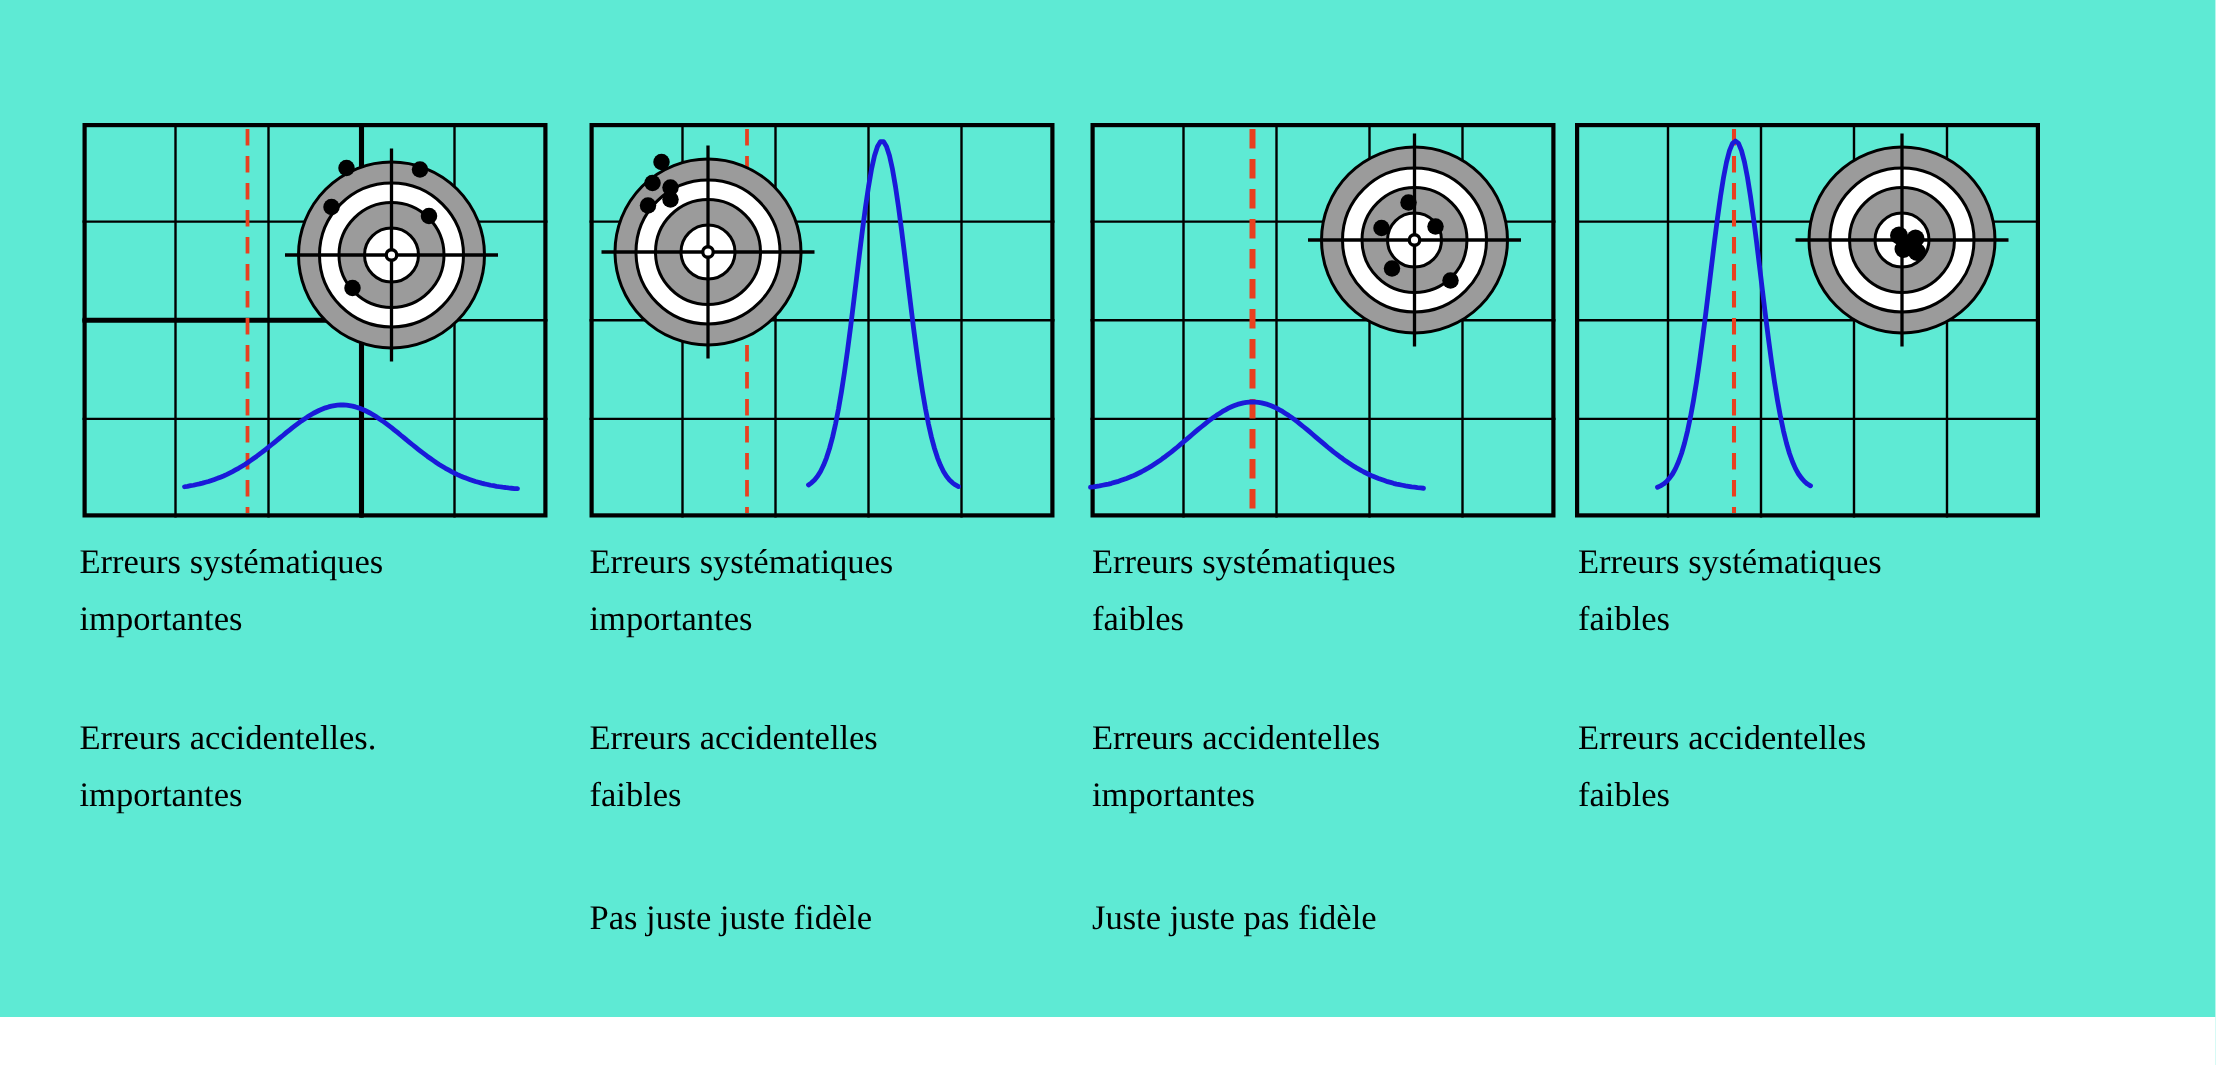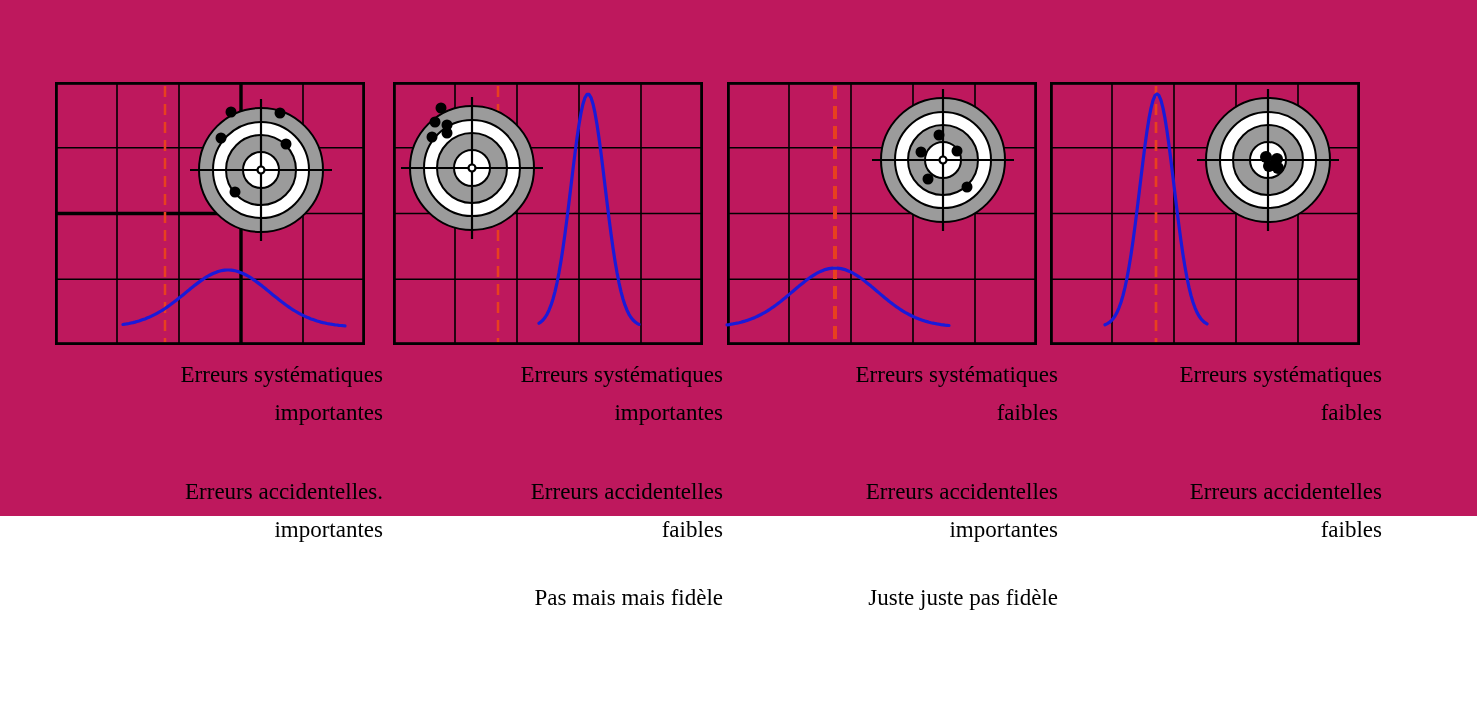--- a/index.html
+++ b/index.html
@@ -7,39 +7,38 @@
     padding: 0;
     background: #ffffff;
     width: 1477px;
     height: 710px;
     overflow: hidden;
     font-family: "Liberation Serif", "DejaVu Serif", serif;
   }
   .stage {
     position: relative;
     width: 1477px;
-    height: 516px;
-    background: #be185d;
-    text-align: right;
+    height: 678px;
+    background: #5eead4;
   }
   .panel-svg {
     position: absolute;
     top: 82px;
     overflow: visible;
   }
   .caption-col {
     position: absolute;
     top: 356px;
     width: 330px;
     color: #000000;
     font-size: 23px;
     line-height: 38px;
   }
   .caption-group { margin: 0 0 41px 0; }
-  .caption-group.acc { margin-bottom: 30px; }
+  .caption-group.acc { margin-bottom: 44px; }
   .caption-line { white-space: nowrap; }
 </style>
 </head>
 <body>
 
 <div class="stage">
 
   <svg class="panel-svg" width="310" height="263" viewBox="0 0 310 263" style="left: 55px;">
       <g>
         <line x1="62" y1="0" x2="62" y2="263" stroke="#000000" stroke-width="1.6"></line>
@@ -168,21 +167,21 @@
   <div class="caption-col" style="left: 393px;">
     <div class="caption-group">
       <div class="caption-line">Erreurs systématiques</div>
       <div class="caption-line">importantes</div>
     </div>
     <div class="caption-group acc">
       <div class="caption-line">Erreurs accidentelles</div>
       <div class="caption-line">faibles</div>
     </div>
     <div class="caption-group">
-      <div class="caption-line">Pas mais mais fidèle</div>
+      <div class="caption-line">Pas juste juste fidèle</div>
     </div>
   </div>
 
   <div class="caption-col" style="left: 728px;">
     <div class="caption-group">
       <div class="caption-line">Erreurs systématiques</div>
       <div class="caption-line">faibles</div>
     </div>
     <div class="caption-group acc">
       <div class="caption-line">Erreurs accidentelles</div>

